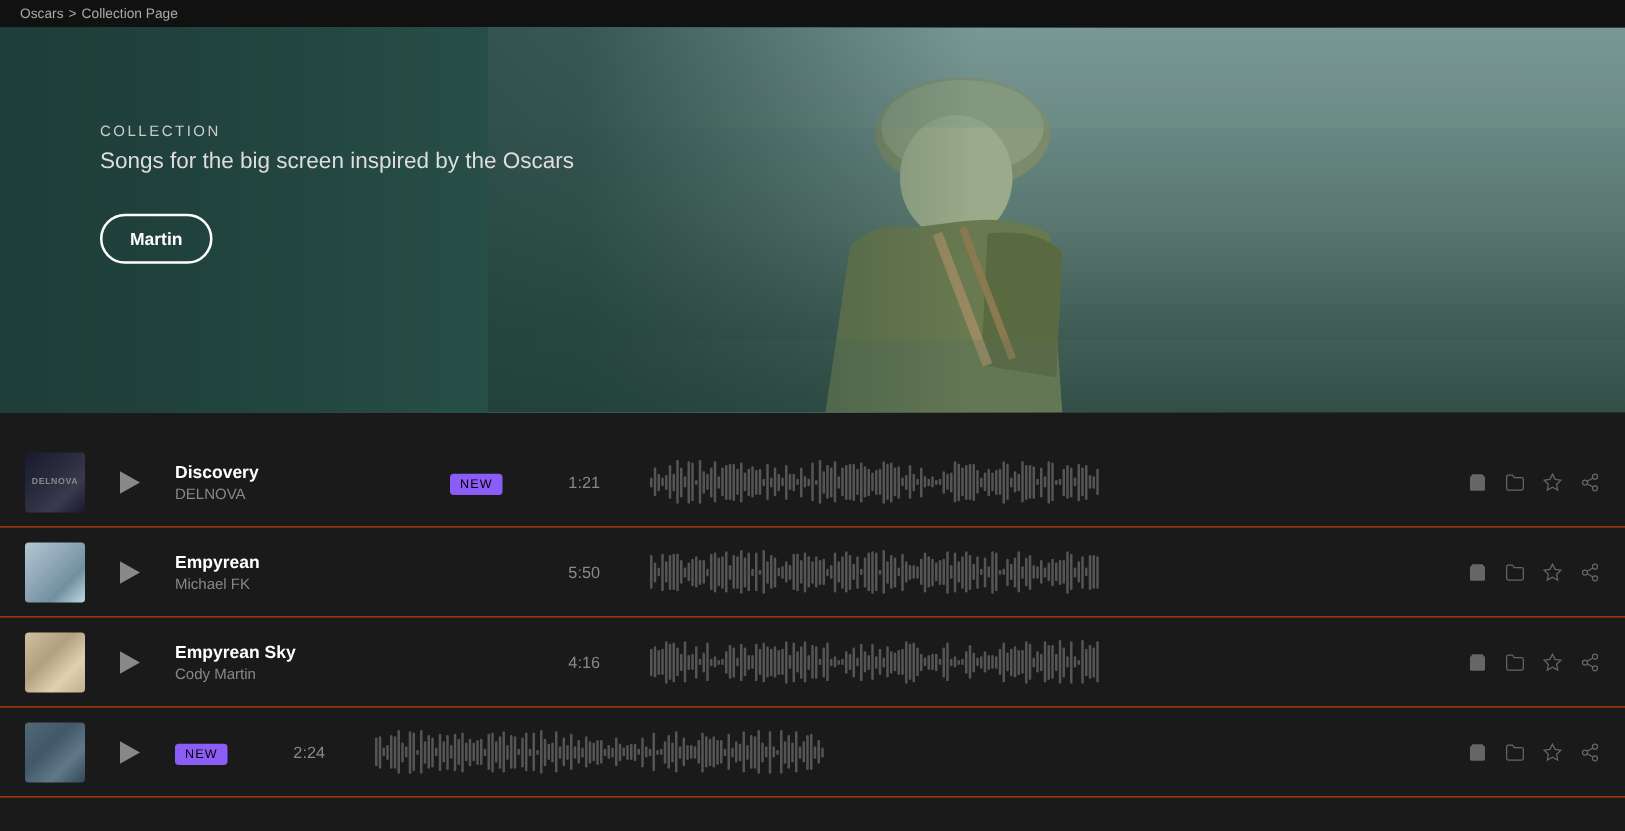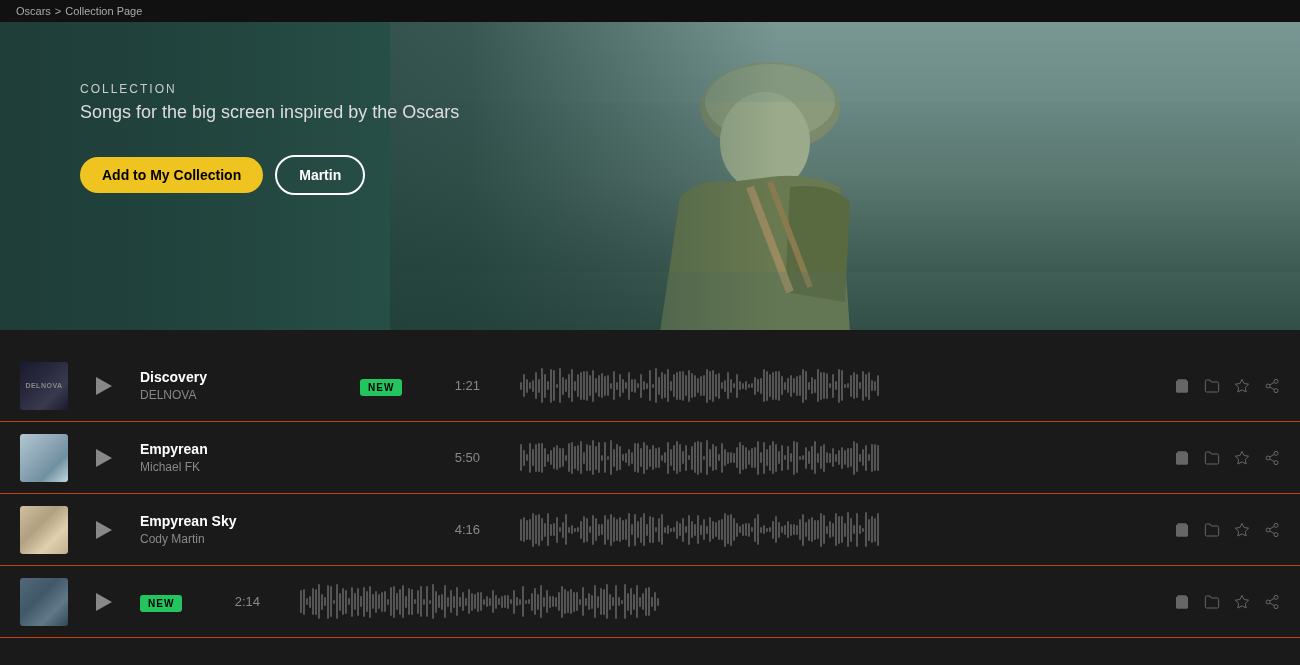--- a/index.html
+++ b/index.html
@@ -46,21 +46,21 @@
       position: absolute;
       left: 0;
       top: 0;
       width: 60%;
       height: 100%;
       background: linear-gradient(to right, rgba(30,60,55,0.95) 0%, rgba(30,60,55,0.7) 60%, transparent 100%);
     }
     .hero-content {
       position: absolute;
       left: 80px;
-      top: 60px;
+      top: 76px;
     }
     .hero-collection-label {
       font-size: 12px;
       letter-spacing: 2px;
       color: #ccc;
       text-transform: uppercase;
       margin-bottom: 6px;
     }
     .hero-title {
       font-size: 64px;
@@ -171,24 +171,24 @@
     .track-artist {
       font-size: 12px;
       color: #888;
     }
 
     .track-badge {
       flex: 0 0 60px;
       margin-right: 20px;
     }
     .badge-new {
-      background: #22c55e;
+      background: #8b5cf6;
       color: #000;
       font-size: 10px;
-      font-weight: 700;
+      font-weight: 400;
       padding: 3px 8px;
       border-radius: 3px;
       letter-spacing: 1px;
     }
 
     .track-duration {
       flex: 0 0 40px;
       font-size: 13px;
       color: #888;
       margin-right: 20px;
@@ -267,21 +267,20 @@
 
       <rect width="100%" height="80" fill="rgba(120,150,140,0.3)" y="0"></rect>
       <rect width="100%" height="60" fill="rgba(80,110,100,0.2)" y="250"></rect>
     </svg>
   </div>
   <div class="hero-overlay"></div>
   <div class="hero-content">
     <div class="hero-collection-label">COLLECTION</div>
     <p class="hero-subtitle">Songs for the big screen inspired by the Oscars</p>
     <div class="hero-buttons">
-      <button class="btn-add">Add to My Collection</button>
       <button class="btn-share">Martin</button>
     </div>
   </div>
 </div>
 
 <div class="track-list" id="track-list-container">
 <div class="track-row">
     <div class="track-thumb thumb-1">
       <span style="font-size:7px;color:#888;font-weight:bold;letter-spacing:0.5px;text-align:center;padding:2px;">DELNOVA</span>
     </div>
@@ -767,21 +766,21 @@
     <div class="track-row">
     <div class="track-thumb thumb-4">
       
     </div>
     <button class="play-btn">
       <div class="triangle"></div>
     </button>
     <div class="track-badge">
       <span class="badge-new">NEW</span>
     </div>
-    <div class="track-duration">2:14</div>
+    <div class="track-duration">2:24</div>
     <div class="waveform">
       <div class="waveform-bar" style="height:23px;"></div>
         <div class="waveform-bar" style="height:26px;"></div>
         <div class="waveform-bar" style="height:7px;"></div>
         <div class="waveform-bar" style="height:12px;"></div>
         <div class="waveform-bar" style="height:27px;"></div>
         <div class="waveform-bar" style="height:26px;"></div>
         <div class="waveform-bar" style="height:35px;"></div>
         <div class="waveform-bar" style="height:16px;"></div>
         <div class="waveform-bar" style="height:9px;"></div>

